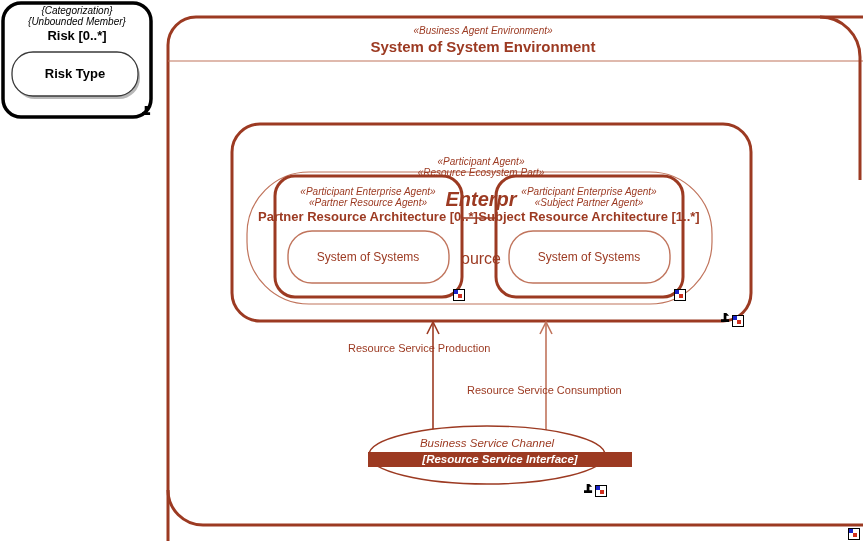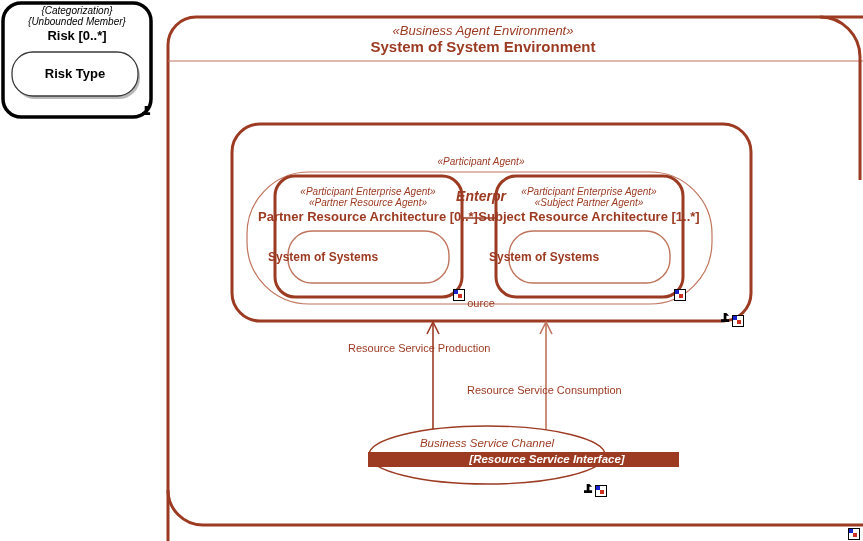--- a/index.html
+++ b/index.html
@@ -4,21 +4,21 @@
 <style>
   html,body{margin:0;padding:0;background:#ffffff;}
   body{width:863px;height:541px;position:relative;overflow:hidden;
        font-family:"Liberation Sans","DejaVu Sans",sans-serif;}
   #stage{position:absolute;left:0;top:0;width:863px;height:541px;}
   svg.layer{position:absolute;left:0;top:0;width:863px;height:541px;overflow:visible;}
   .lbl{position:absolute;color:#9c3a22;white-space:nowrap;text-align:right;}
   .stereo{font-style:italic;font-size:10px;line-height:11px;text-align:center;}
   .ttl{font-weight:bold;font-size:13px;text-align:center;}
   .ttl-big{font-weight:bold;font-size:15px;text-align:center;}
-  .sos{font-size:12px;text-align:left;font-weight:bold;}
+  .sos{font-size:12px;text-align:center;font-weight:normal;}
   .blk{color:#000000;}
   .ctr{transform:translateX(-50%);}
   .arrowlbl{font-size:11px;color:#9c3a22;white-space:nowrap;}
   .chanttl{font-style:italic;font-size:11.5px;color:#9c3a22;text-align:center;}
   .chanband{position:absolute;background:#9c3a22;color:#ffffff;font-style:italic;
             font-weight:bold;font-size:11.5px;text-align:center;line-height:15px;height:15px;}
   .mk{position:absolute;width:10px;height:10px;border:1px solid #000;background:#fff;}
   .mk i{position:absolute;display:block;width:4px;height:4px;}
   .mk i.b{background:#1a23c8;left:0px;top:0px;}
   .mk i.r{background:#d03020;left:4px;top:4px;}
@@ -66,44 +66,45 @@
 
     <rect x="14" y="55" width="126" height="44" rx="21" ry="21" fill="#b8b8b8" stroke="none"></rect>
     <rect x="12" y="52" width="126" height="44" rx="21" ry="21" fill="#ffffff" stroke="#3a3a3a" stroke-width="1.3"></rect>
   </svg>
 
   <div class="lbl stereo blk ctr" style="left:77px;top:5px;width:150px;">{Categorization}</div>
   <div class="lbl stereo blk ctr" style="left:77px;top:16px;width:128px;">{Unbounded Member}</div>
   <div class="lbl ttl blk ctr" style="left:77px;top:28px;width:150px;">Risk [0..*]</div>
   <div class="lbl ttl blk ctr" style="left:75px;top:66px;width:140px;">Risk Type</div>
 
-  <div class="lbl stereo ctr" style="left:483px;top:25px;width:400px;font-size:13px;">«Business Agent Environment»</div>
+  <div class="lbl stereo ctr" style="left:483px;top:25px;width:400px;font-size:10px;">«Business Agent Environment»</div>
   <div class="lbl ttl-big ctr" style="left:483px;top:38px;width:500px;">System of System Environment</div>
 
   <div class="lbl stereo ctr" style="left:481px;top:156px;width:400px;">«Participant Agent»</div>
+  <div class="lbl stereo ctr" style="left:481px;top:167px;width:400px;">«Resource Ecosystem Part»</div>
 
   <div class="lbl ctr" style="left:481px;top:188px;width:400px;font-style:italic;
-       font-weight:bold;font-size:14px;text-align:center;">Enterpr</div>
-  <div class="lbl ctr" style="left:481px;top:250px;width:400px;font-size:11px;text-align:center;margin-top:47px;">ource</div>
+       font-weight:bold;font-size:20px;text-align:center;">Enterpr</div>
+  <div class="lbl ctr" style="left:481px;top:250px;width:400px;font-size:16px;text-align:center;">ource</div>
 
   <div class="lbl stereo ctr" style="left:368px;top:186px;width:300px;">«Participant Enterprise Agent»</div>
   <div class="lbl stereo ctr" style="left:368px;top:197px;width:300px;">«Partner Resource Agent»</div>
   <div class="lbl ttl ctr" style="left:368px;top:209px;width:320px;">Partner Resource Architecture [0..*]</div>
   <div class="lbl sos ctr" style="left:368px;top:250px;width:200px;">System of Systems</div>
 
   <div class="lbl stereo ctr" style="left:589px;top:186px;width:300px;">«Participant Enterprise Agent»</div>
   <div class="lbl stereo ctr" style="left:589px;top:197px;width:300px;">«Subject Partner Agent»</div>
   <div class="lbl ttl ctr" style="left:589px;top:209px;width:320px;">Subject Resource Architecture [1..*]</div>
   <div class="lbl sos ctr" style="left:589px;top:250px;width:200px;">System of Systems</div>
 
   <div class="lbl arrowlbl" style="left:348px;top:342px;">Resource Service Production</div>
   <div class="lbl arrowlbl" style="left:467px;top:384px;">Resource Service Consumption</div>
 
   <div class="lbl chanttl ctr" style="left:487px;top:437px;width:230px;">Business Service Channel</div>
-  <div class="chanband" style="left:368px;top:452px;width:264px;padding-left:47px;">[Resource Service Interface]</div>
+  <div class="chanband" style="left:368px;top:452px;width:264px;">[Resource Service Interface]</div>
 
   <div class="mk" style="left:453px;top:289px;">
     <i class="b"></i>
       <i class="r"></i>
   </div>
   <div class="mk" style="left:674px;top:289px;">
     <i class="b"></i>
       <i class="r"></i>
   </div>
   <div class="mk" style="left:732px;top:315px;">

